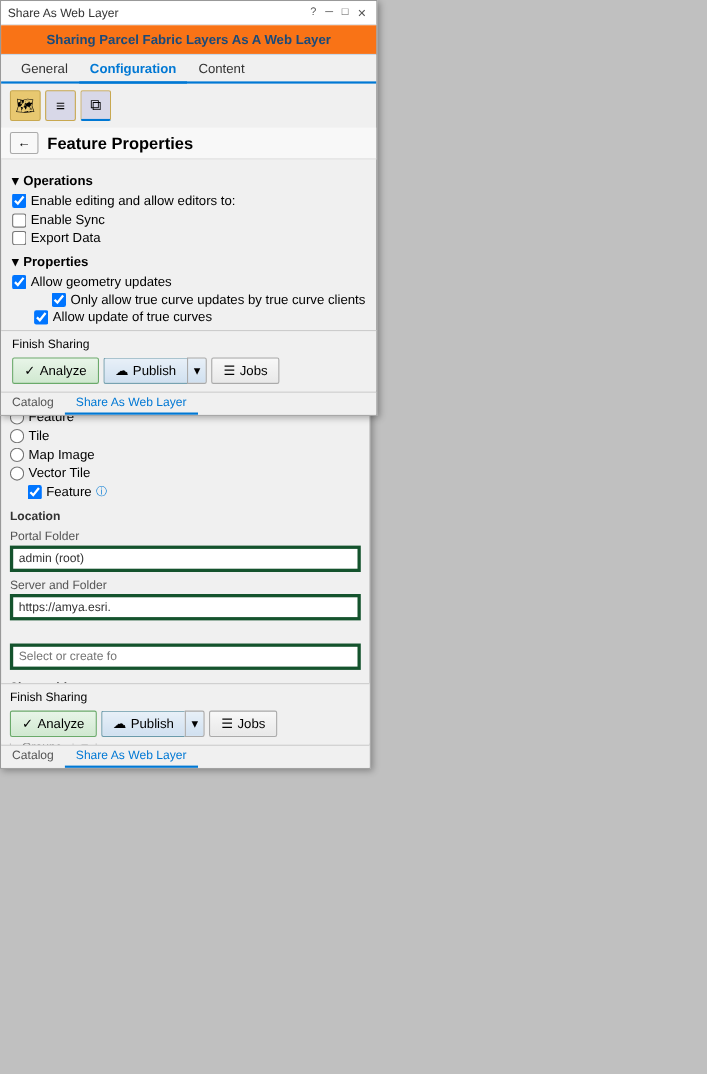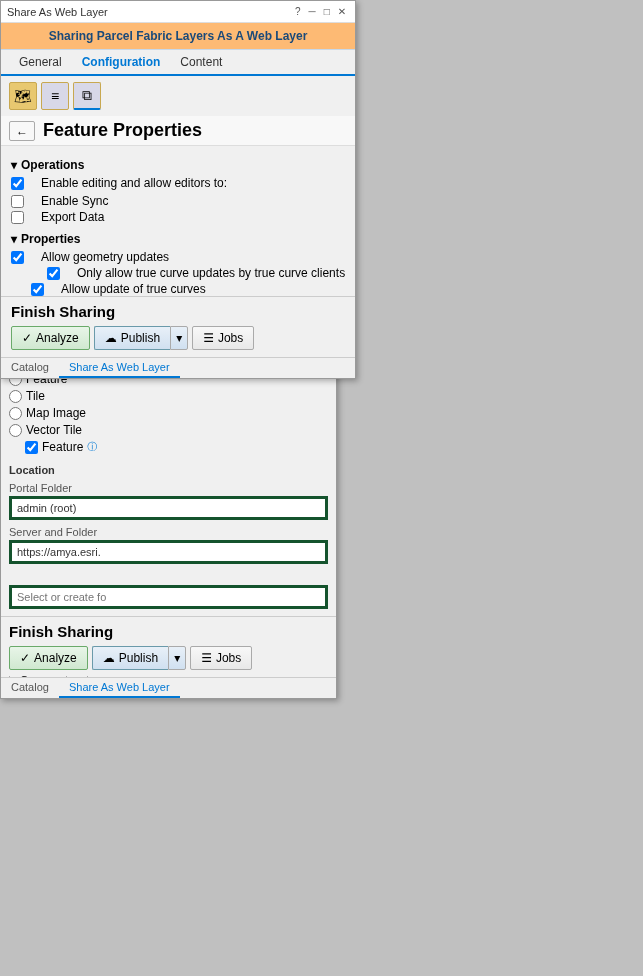--- a/index.html
+++ b/index.html
@@ -19,21 +19,21 @@
       display: flex;
       align-items: center;
       justify-content: space-between;
       height: 22px;
     }
     .title-bar-title { font-size: 11px; color: #333; }
     .title-bar-controls { display: flex; gap: 2px; align-items: center; }
     .title-bar-btn { font-size: 10px; color: #555; cursor: pointer; padding: 0 3px; }
 
     .subtitle-bar {
-      background: #fdba74;
+      background: #f97316;
       border-bottom: 1px solid #c8d8e8;
       padding: 6px 12px;
       font-size: 12px;
       color: #1a4a7a;
       font-weight: 600;
       text-align: center;
     }
 
     
     .tabs {
@@ -82,21 +82,21 @@
     }
     .section-title { font-weight: 700; font-size: 11px; color: #333; margin-top: 8px; margin-bottom: 4px; }
 
     
     .radio-group, .check-group { display: flex; flex-direction: column; gap: 3px; margin: 3px 0; }
     .radio-item, .check-item { display: flex; align-items: center; gap: 4px; font-size: 11px; }
     .indent { margin-left: 16px; }
 
     
     .finish-section { border-top: 1px solid #ccc; padding: 6px 8px; margin-top: 4px; }
-    .finish-title { font-weight: 700; font-size: 15px; margin-bottom: 6px; }
+    .finish-title { font-weight: 400; font-size: 11px; margin-bottom: 6px; }
     .btn-group { display: flex; gap: 4px; align-items: center; }
     .btn {
       display: flex; align-items: center; gap: 4px;
       padding: 4px 10px;
       border: 1px solid #aaa;
       background: linear-gradient(#f8f8f8, #e8e8e8);
       cursor: pointer;
       font-size: 11px;
       border-radius: 2px;
     }
@@ -139,21 +139,21 @@
       font-size: 14px;
     }
     .share-icon.map { background: #e8c870; }
     .share-icon.list { background: #d8d8e8; }
     .share-icon.copy { background: #d8d8e8; }
     .share-icon.active { border-bottom: 2px solid #0078d4; }
 
     
     .layer-item { display: flex; align-items: center; gap: 6px; padding: 3px 0; font-size: 11px; }
     .prop-header { display: flex; align-items: center; gap: 4px; font-weight: 600; font-size: 11px; margin: 6px 0 4px; cursor: pointer; }
-    .prop-item { display: flex; align-items: center; gap: 17px; font-size: 11px; margin: 2px 0; }
+    .prop-item { display: flex; align-items: center; gap: 4px; font-size: 11px; margin: 2px 0; }
     .z-input { width: 60px; padding: 2px 4px; border: 1px solid #0078d4; background: #e8f0f8; font-size: 11px; }
 
     
     #win1 { left: 0; top: 5; width: 390; height: 970; z-index: 1; }
     
     #win2 { left: 135; top: 85; width: 370; height: 710; z-index: 2; }
     
     #win3 { left: 270; top: 140; width: 375; height: 680; z-index: 3; }
   </style>
 </head>
@@ -387,21 +387,21 @@
     <button class="tab">Content</button>
   </div>
   <div style="padding:6px 8px; display:flex; gap:4px;">
     <div class="share-icon map">🗺</div>
     <div class="share-icon list">≡</div>
     <div class="share-icon copy active" style="border-bottom:2px solid #0078d4;">⧉</div>
   </div>
 
   <div style="display:flex; align-items:center; padding: 4px 8px; border-bottom:1px solid #ddd; background:#f8f8f8;">
     <button style="background:none; border:1px solid #aaa; border-radius:2px; cursor:pointer; padding:2px 6px; font-size:12px; margin-right:8px;">←</button>
-    <span style="font-weight:600; font-size:18px;text-align:center;">Feature Properties</span>
+    <span style="font-weight:600; font-size:15px;text-align:center;">Feature Properties</span>
   </div>
 
   <div class="content" style="height: calc(100% - 200px); overflow-y: auto; padding: 6px 10px;">
 
     <div class="prop-header">
       <span>▾</span>
       <span>Operations</span>
     </div>
     <div class="prop-item">
       <input type="checkbox" checked="" style="">

